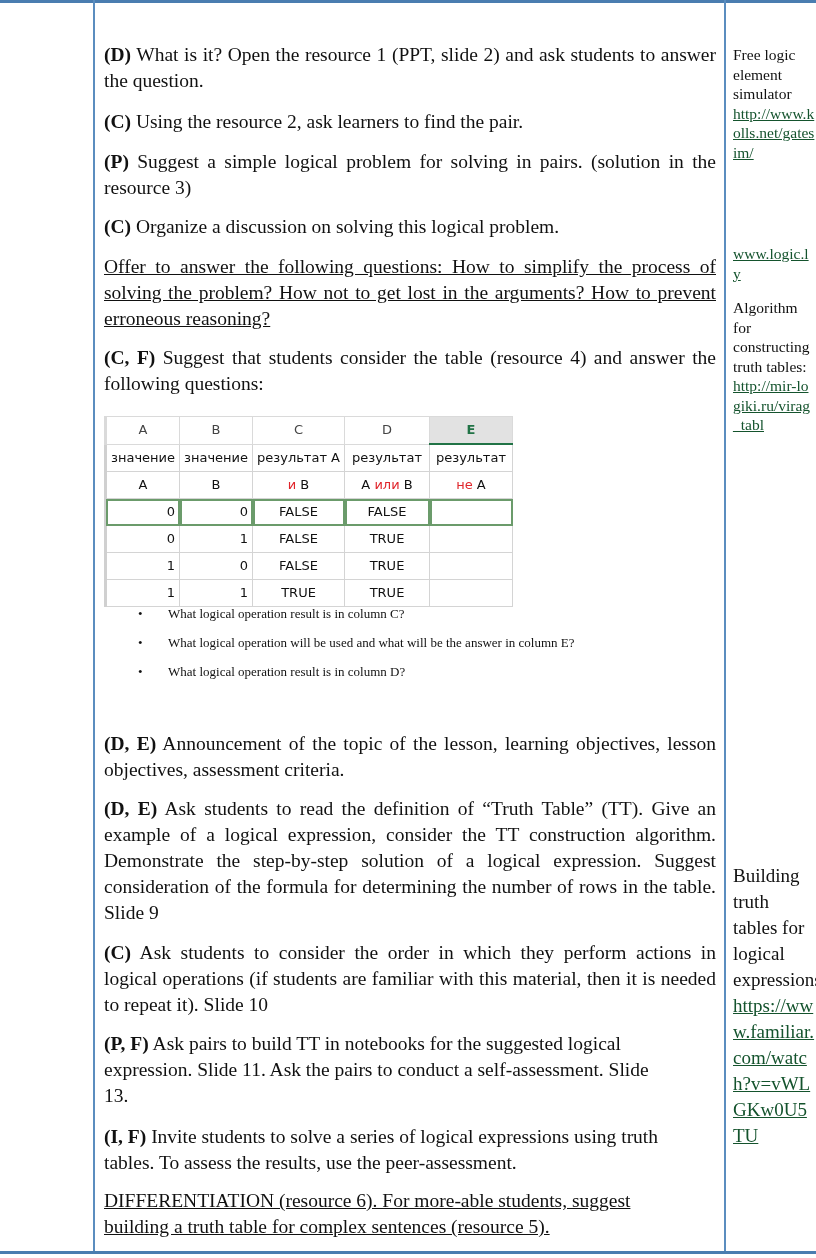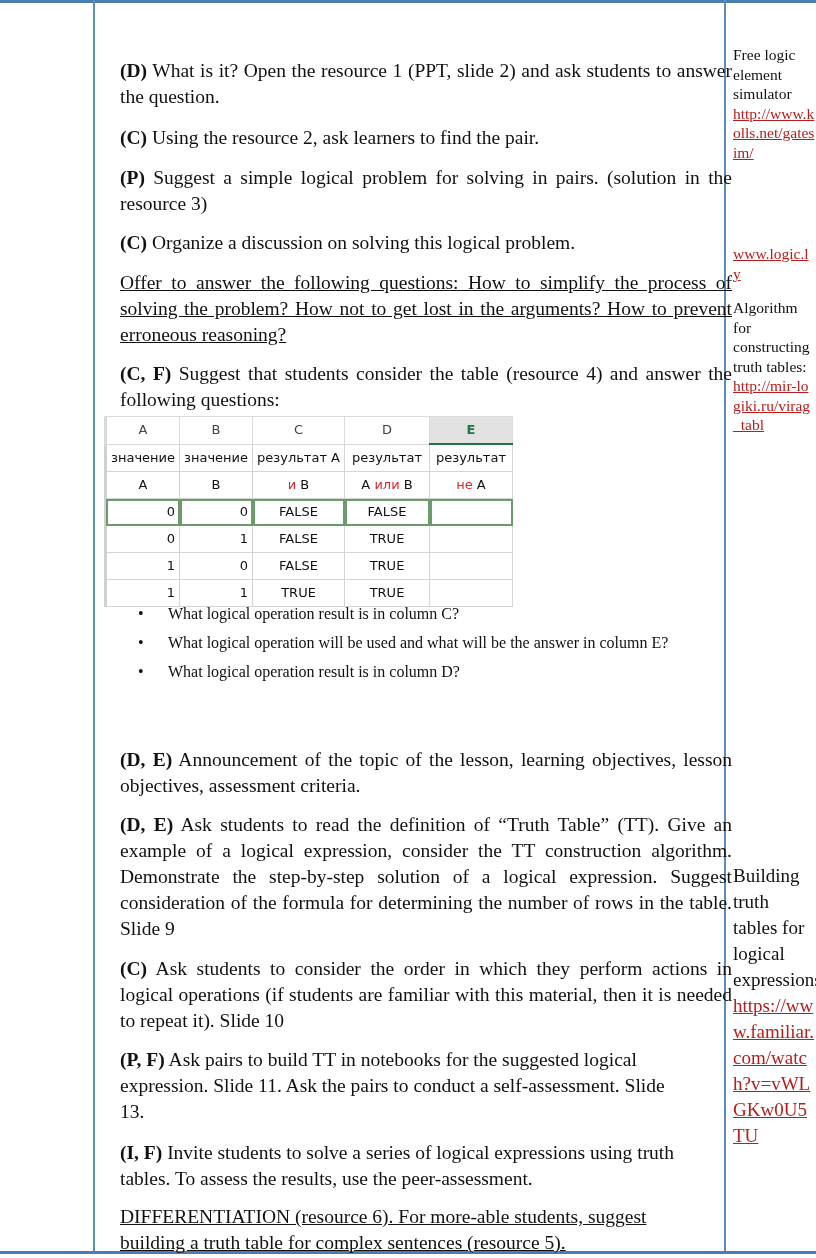--- a/index.html
+++ b/index.html
@@ -6,46 +6,46 @@
   body { width: 816px; height: 1258px; position: relative; overflow: hidden;
          font-family: "Liberation Serif", "DejaVu Serif", serif; color: #111; }
   .frame-top { position: absolute; left: 0; top: 0; width: 816px; height: 3px; background: #4a7db0; }
   .frame-bottom { position: absolute; left: 0; top: 1251px; width: 816px; height: 3px; background: #4a7db0; }
   .vline { position: absolute; top: 0; height: 1254px; width: 2px; background: #5b8dbf; }
   .vline.l1 { left: 93px; }
   .vline.l2 { left: 724px; }
   .col-left { position: absolute; left: 0; top: 3px; width: 93px; height: 1248px; }
   .col-main { position: absolute; left: 104px; top: 3px; width: 612px; font-size: 19.5px; line-height: 26px; }
   .col-res { position: absolute; left: 733px; top: 3px; width: 83px; }
-  .col-main p { margin: 16px; text-align: justify; }
+  .col-main p { margin: 0; text-align: justify; }
   .col-main b { font-weight: bold; }
   .p1 { position: absolute; top: 39px; width: 612px; }
   .p2 { position: absolute; top: 106px; width: 612px; }
   .p3 { position: absolute; top: 146px; width: 612px; }
   .p4 { position: absolute; top: 211px; width: 612px; }
   .p5 { position: absolute; top: 251px; width: 612px; text-decoration: underline; }
   .p6 { position: absolute; top: 342px; width: 612px; }
   .xl { position: absolute; top: 404px; left: 0; width: 412px; height: 172px;
         font-family: "DejaVu Sans", sans-serif; font-size: 13px; }
   .xl table { border-collapse: collapse; position: absolute; left: 0; top: 9px; }
   .xl td { height: 22px; padding: 0 4px; border: 1px solid #d4d4d4; white-space: nowrap; }
   .xl tr.hdr td { color: #444; text-align: center; border-color: #dadada; background: #fff; }
   .xl tr.hdr td.sel { background: #e2e2e2; color: #217346; font-weight: bold; border-bottom: 2px solid #217346; }
   .xl td.c { text-align: center; margin-left: 48px; }
   .xl td.r { text-align: right; }
   .xl td.first { border-left: 3px solid #d0d0d0; }
   .xl .red { color: #e0252b; }
   .xl td.active { outline: 2px solid #6b9b6b; outline-offset: -2px; }
-  .bullets { position: absolute; top: 596px; left: 34px; width: 578px; margin: 0; padding: 0; list-style: none; font-size: 16px; line-height: 29px; }
+  .bullets { position: absolute; top: 596px; left: 34px; width: 578px; margin: 0; padding: 0; list-style: none; font-size: 13px; line-height: 29px; }
   .bullets li { position: relative; padding-left: 30px; }
   .bullets li::before { content: "\2022"; position: absolute; left: 0; top: 0; }
   .p7 { position: absolute; top: 728px; width: 612px; }
   .p8 { position: absolute; top: 793px; width: 612px; }
   .res { position: absolute; left: 0; width: 83px; font-size: 15.5px; line-height: 19.5px; margin-top: 32px; }
-  .res a { color: #b91c1c; text-decoration: underline; word-break: break-all; }
+  .res a { color: #14532d; text-decoration: underline; word-break: break-all; }
   .res.big { font-size: 19px; line-height: 26px; }
 </style>
 </head>
 <body>
 
 <div class="frame-top"></div>
 <div class="vline l1"></div>
 <div class="vline l2"></div>
 <div class="frame-bottom"></div>
 

